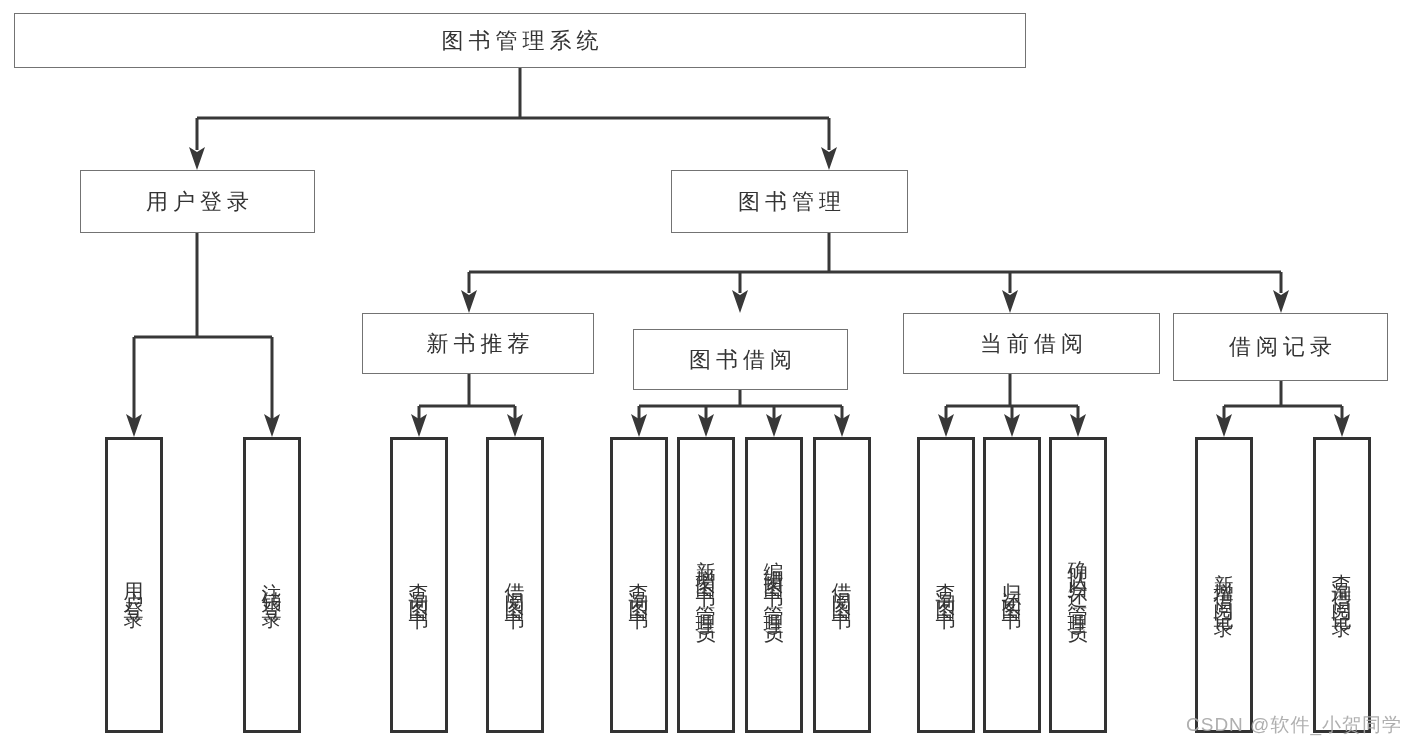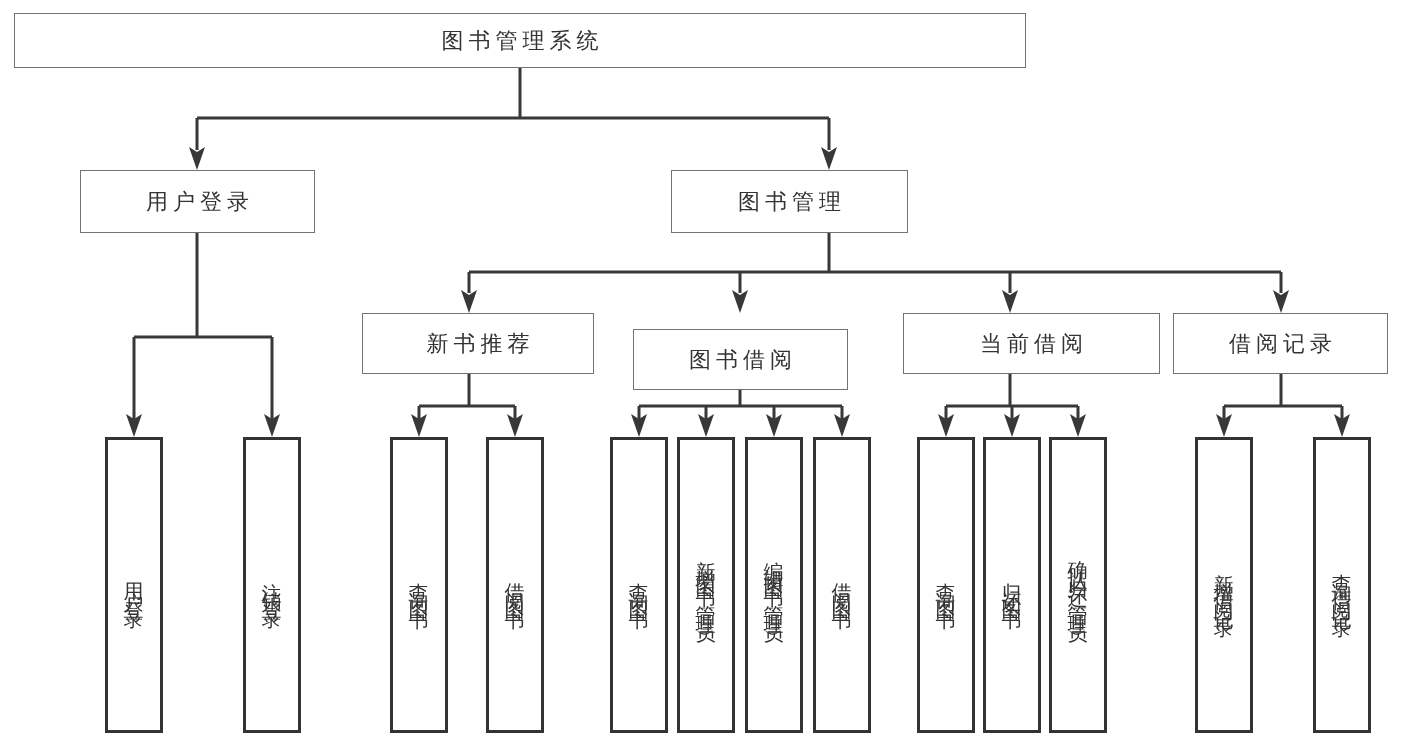--- a/index.html
+++ b/index.html
@@ -77,21 +77,21 @@
 
   <div class="hbox" style="left:362px;top:313px;width:232px;height:61px;">
     <span>新书推荐</span>
   </div>
   <div class="hbox" style="left:633px;top:313px;width:215px;height:61px;margin-top:16px;">
     <span>图书借阅</span>
   </div>
   <div class="hbox" style="left:903px;top:313px;width:257px;height:61px;">
     <span>当前借阅</span>
   </div>
-  <div class="hbox" style="left:1173px;top:313px;width:215px;height:61px;justify-content:center;">
+  <div class="hbox" style="left:1173px;top:313px;width:215px;height:68px;justify-content:center;">
     <span>借阅记录</span>
   </div>
 
   <div class="vbox" style="left:105px;top:437px;width:58px;height:296px;">
     <span>用户登录</span>
   </div>
   <div class="vbox" style="left:243px;top:437px;width:58px;height:296px;">
     <span>注销登录</span>
   </div>
 
@@ -125,14 +125,15 @@
     <span>确认归还（管理员）</span>
   </div>
 
   <div class="vbox" style="left:1195px;top:437px;width:58px;height:296px;">
     <span>新增借阅记录</span>
   </div>
   <div class="vbox" style="left:1313px;top:437px;width:58px;height:296px;">
     <span>查询借阅记录</span>
   </div>
 
+  <div class="watermark">CSDN @软件_小贺同学</div>
 
 </div>
 
 </body></html>

